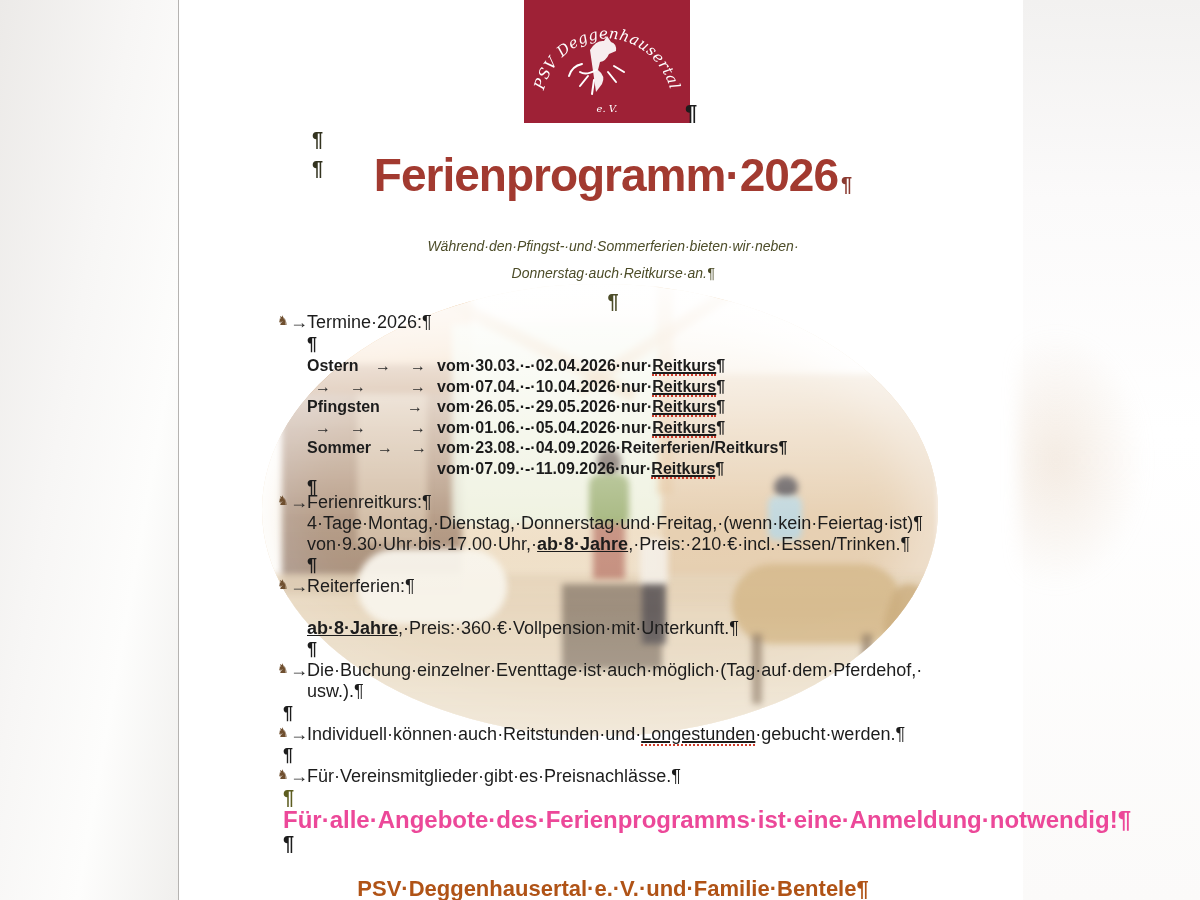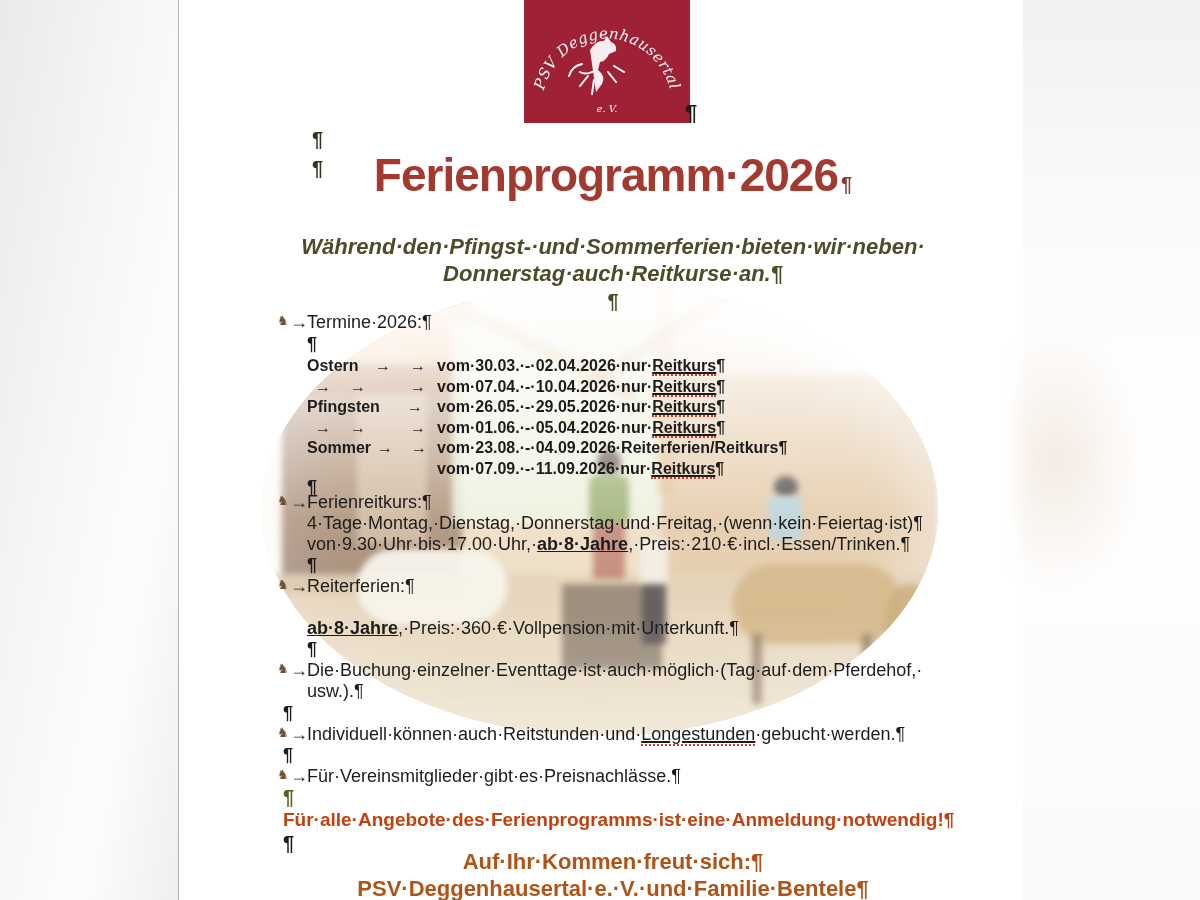--- a/index.html
+++ b/index.html
@@ -36,25 +36,25 @@
   .b{font-weight:bold;text-decoration:underline;}
   .sq{text-decoration:underline;text-decoration-thickness:1.5px;border-bottom:2px dotted #cc3b2a;padding-bottom:0px;}
   .pilc{font-weight:bold;}
   .olive{color:#4c4c28;}
   .olive2{color:#5d5d20;}
 
   .title{position:absolute;left:283px;top:148px;width:660px;z-index:2;text-align:center;
     font-size:46px;font-weight:bold;color:#a23a30;letter-spacing:-1px;white-space:nowrap;}
   .title .tpilc{font-size:20px;font-weight:bold;color:#8a3a30;letter-spacing:0;margin-left:3px;}
   .subtitle{position:absolute;left:283px;top:233px;width:660px;z-index:2;text-align:center;
-    font-size:22px;line-height:27px;font-weight:bold;font-style:italic;color:#4c4c28;white-space:nowrap;}
+    font-size:14px;line-height:27px;font-weight:normal;font-style:italic;color:#4c4c28;white-space:nowrap;}
   .centerline{position:absolute;left:283px;width:660px;z-index:2;text-align:center;}
   .footer1{top:849px;font-size:22px;font-weight:bold;color:#b05316;}
   .footer2{top:876px;font-size:22px;font-weight:bold;color:#b05316;}
-  .anmeldung{font-weight:bold;color:#c2410c;font-size:19px;}
+  .anmeldung{font-weight:bold;color:#ec4899;font-size:24px;}
   .logo{position:absolute;left:524px;top:0;z-index:2;}
 </style>
 </head>
 <body>
 
 <div class="page">
 
   <div class="band-left"></div>
   <div class="band-right"></div>
 
@@ -195,16 +195,15 @@
   <div class="line" style="top:766px">
     <span class="bullet">♞</span>
     <span class="tab0">→</span>
     <span>Für·Vereinsmitglieder·gibt·es·Preisnachlässe.¶</span>
   </div>
   <div class="line pilc olive2" style="top:787px;left:283px;font-size:20px;">¶</div>
 
   <div class="line anmeldung" style="top:809px;left:283px;">Für·alle·Angebote·des·Ferienprogramms·ist·eine·Anmeldung·notwendig!¶</div>
   <div class="line pilc" style="top:833px;left:283px;font-size:20px;">¶</div>
 
-  <div class="centerline footer1">Auf·Ihr·Kommen·freut·sich:¶</div>
   <div class="centerline footer2">PSV·Deggenhausertal·e.·V.·und·Familie·Bentele¶</div>
 
 </div>
 
 </body></html>

